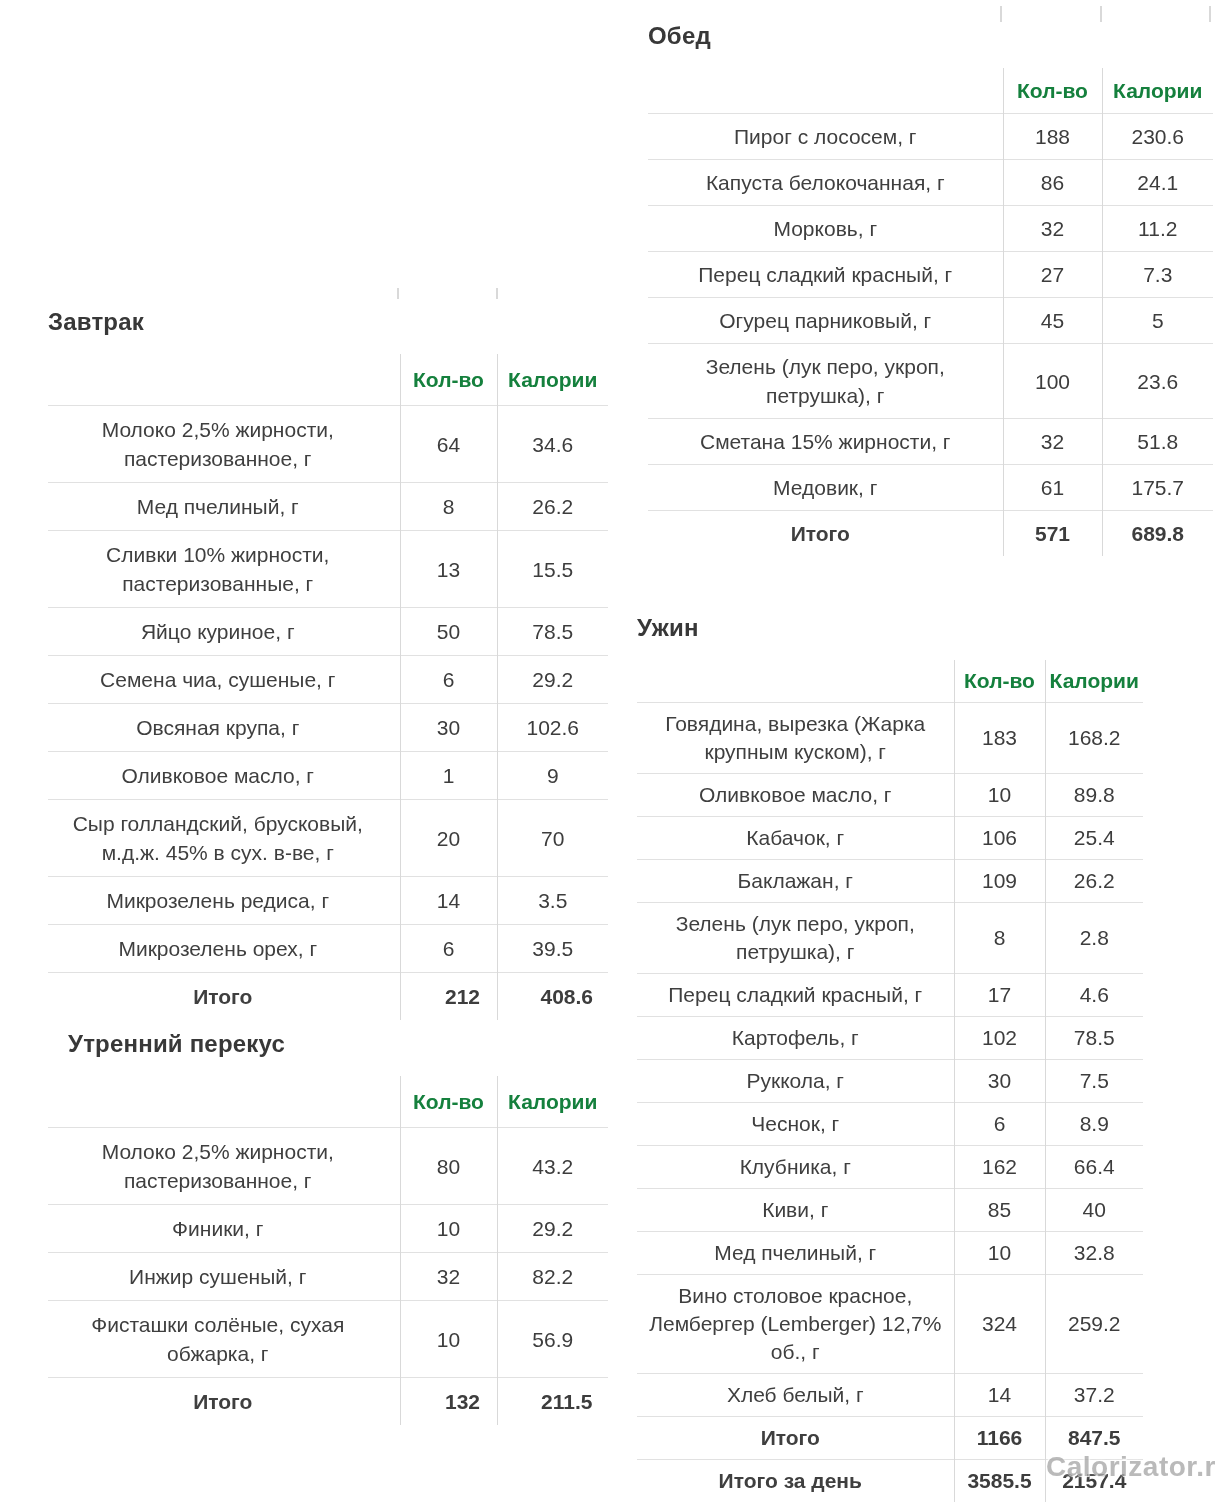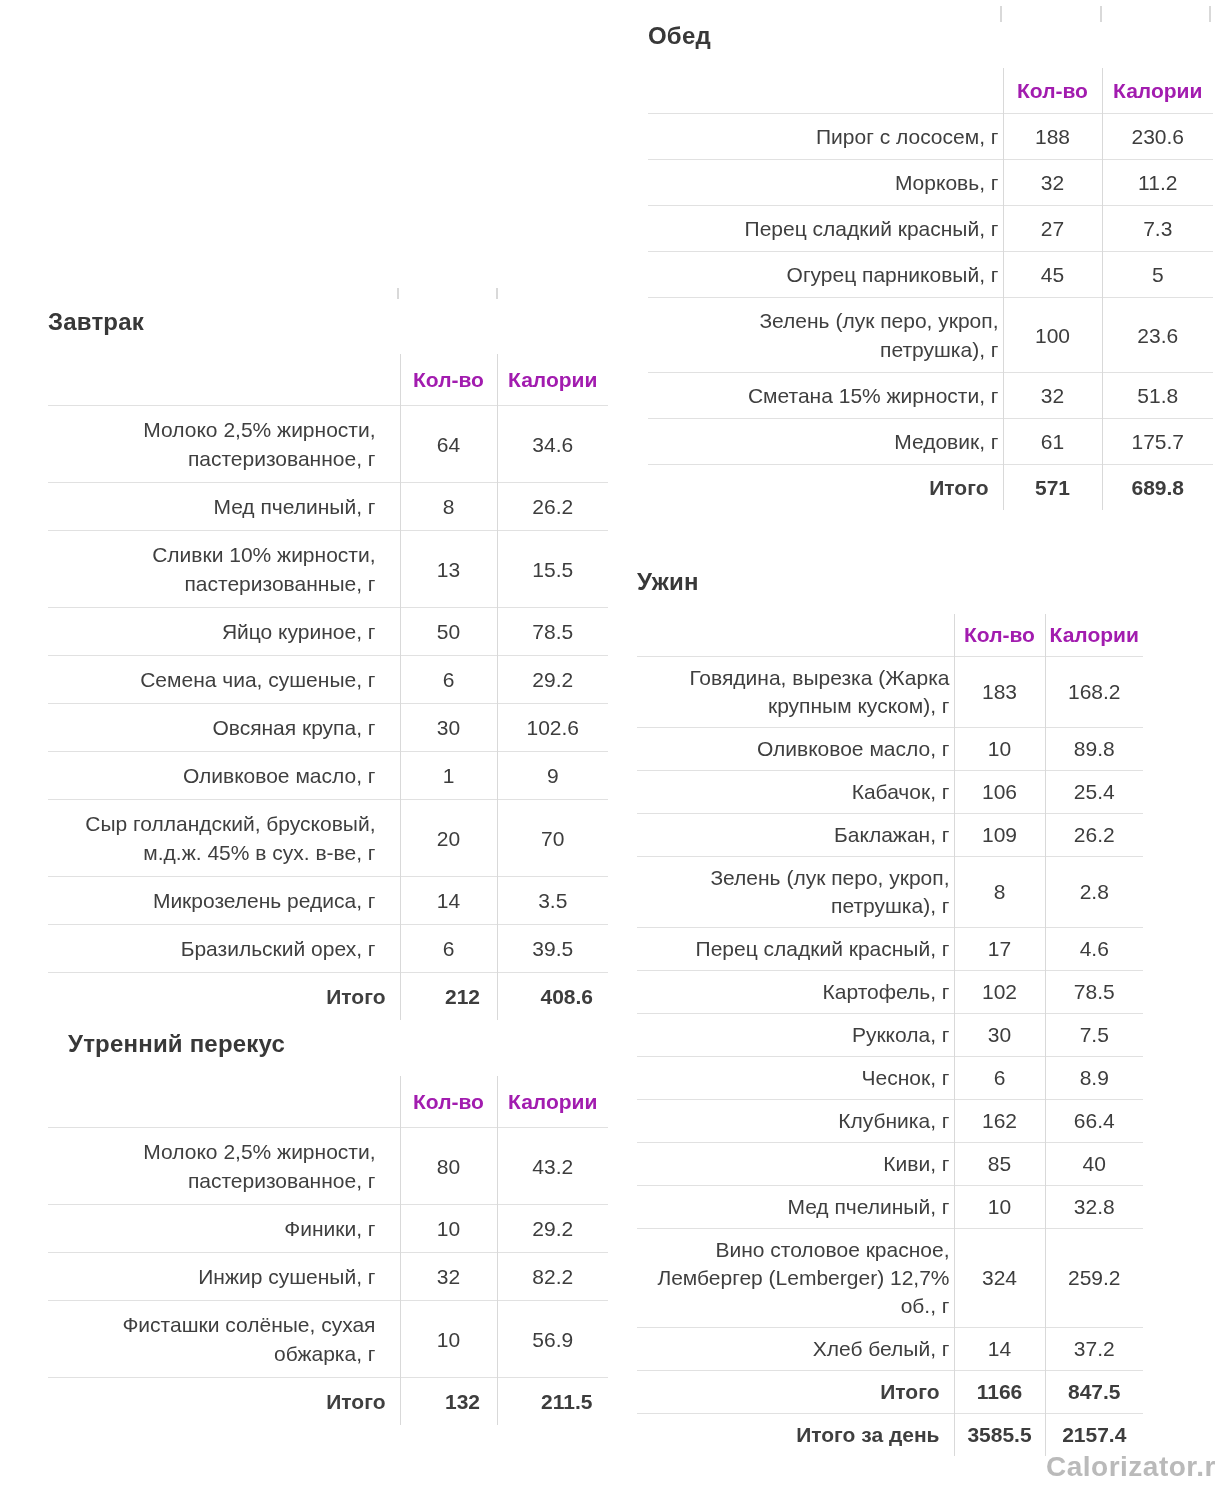--- a/index.html
+++ b/index.html
@@ -27,22 +27,22 @@
   .t-lunch .w-name{width:355px}.t-lunch .w-qty{width:99px}.t-lunch .w-cal{width:111px}
   .t-dinner .w-name{width:317px}.t-dinner .w-qty{width:91px}.t-dinner .w-cal{width:98px}
 
   tr{border-bottom:1px solid #e1e1e1;}
   tfoot tr:last-child{border-bottom:none;}
 
   th,td{font-size:21px; line-height:29px; padding:9px 4px; vertical-align:middle;}
   .t-dinner th,.t-dinner td{line-height:28px; padding:7px 4px;}
   .t-lunch th,.t-lunch td{padding:8px 4px;}
 
-  th{font-weight:600; color:#a21caf; text-align:center; padding-top:11px; padding-bottom:11px;}
-  .c-name{text-align:right; padding-left:12px; padding-right:24px; color:#3f3f3f;}
+  th{font-weight:600; color:#15803d; text-align:center; padding-top:11px; padding-bottom:11px;}
+  .c-name{text-align:center; padding-left:12px; padding-right:24px; color:#3f3f3f;}
   .c-num{text-align:center; border-left:1px solid #d9d9d9; color:#3d3d3d;}
   th.h-num{border-left:1px solid #d9d9d9;}
 
   tfoot td{font-weight:600; color:#3a3a3a;padding-left:32px;}
   tfoot .c-name{padding-right:14px;}
   .day-row td{font-weight:700;}
 
   .tick{position:absolute; width:2px; background:#d9d9d9;}
 
   .watermark{
@@ -120,21 +120,21 @@
             <td class="c-name">Сыр голландский, брусковый, м.д.ж. 45% в сух. в-ве, г</td>
             <td class="c-num">20</td>
             <td class="c-num">70</td>
           </tr>
           <tr>
             <td class="c-name">Микрозелень редиса, г</td>
             <td class="c-num">14</td>
             <td class="c-num">3.5</td>
           </tr>
           <tr>
-            <td class="c-name">Бразильский орех, г</td>
+            <td class="c-name">Микрозелень орех, г</td>
             <td class="c-num">6</td>
             <td class="c-num">39.5</td>
           </tr>
         </tbody>
       <tfoot>
         <tr>
           <td class="c-name">Итого</td>
           <td class="c-num">212</td>
           <td class="c-num">408.6</td>
         </tr>
@@ -204,20 +204,25 @@
           <th class="h-num">Калории</th>
         </tr>
       </thead>
       <tbody>
           <tr>
             <td class="c-name">Пирог с лососем, г</td>
             <td class="c-num">188</td>
             <td class="c-num">230.6</td>
           </tr>
           <tr>
+            <td class="c-name">Капуста белокочанная, г</td>
+            <td class="c-num">86</td>
+            <td class="c-num">24.1</td>
+          </tr>
+          <tr>
             <td class="c-name">Морковь, г</td>
             <td class="c-num">32</td>
             <td class="c-num">11.2</td>
           </tr>
           <tr>
             <td class="c-name">Перец сладкий красный, г</td>
             <td class="c-num">27</td>
             <td class="c-num">7.3</td>
           </tr>
           <tr>

